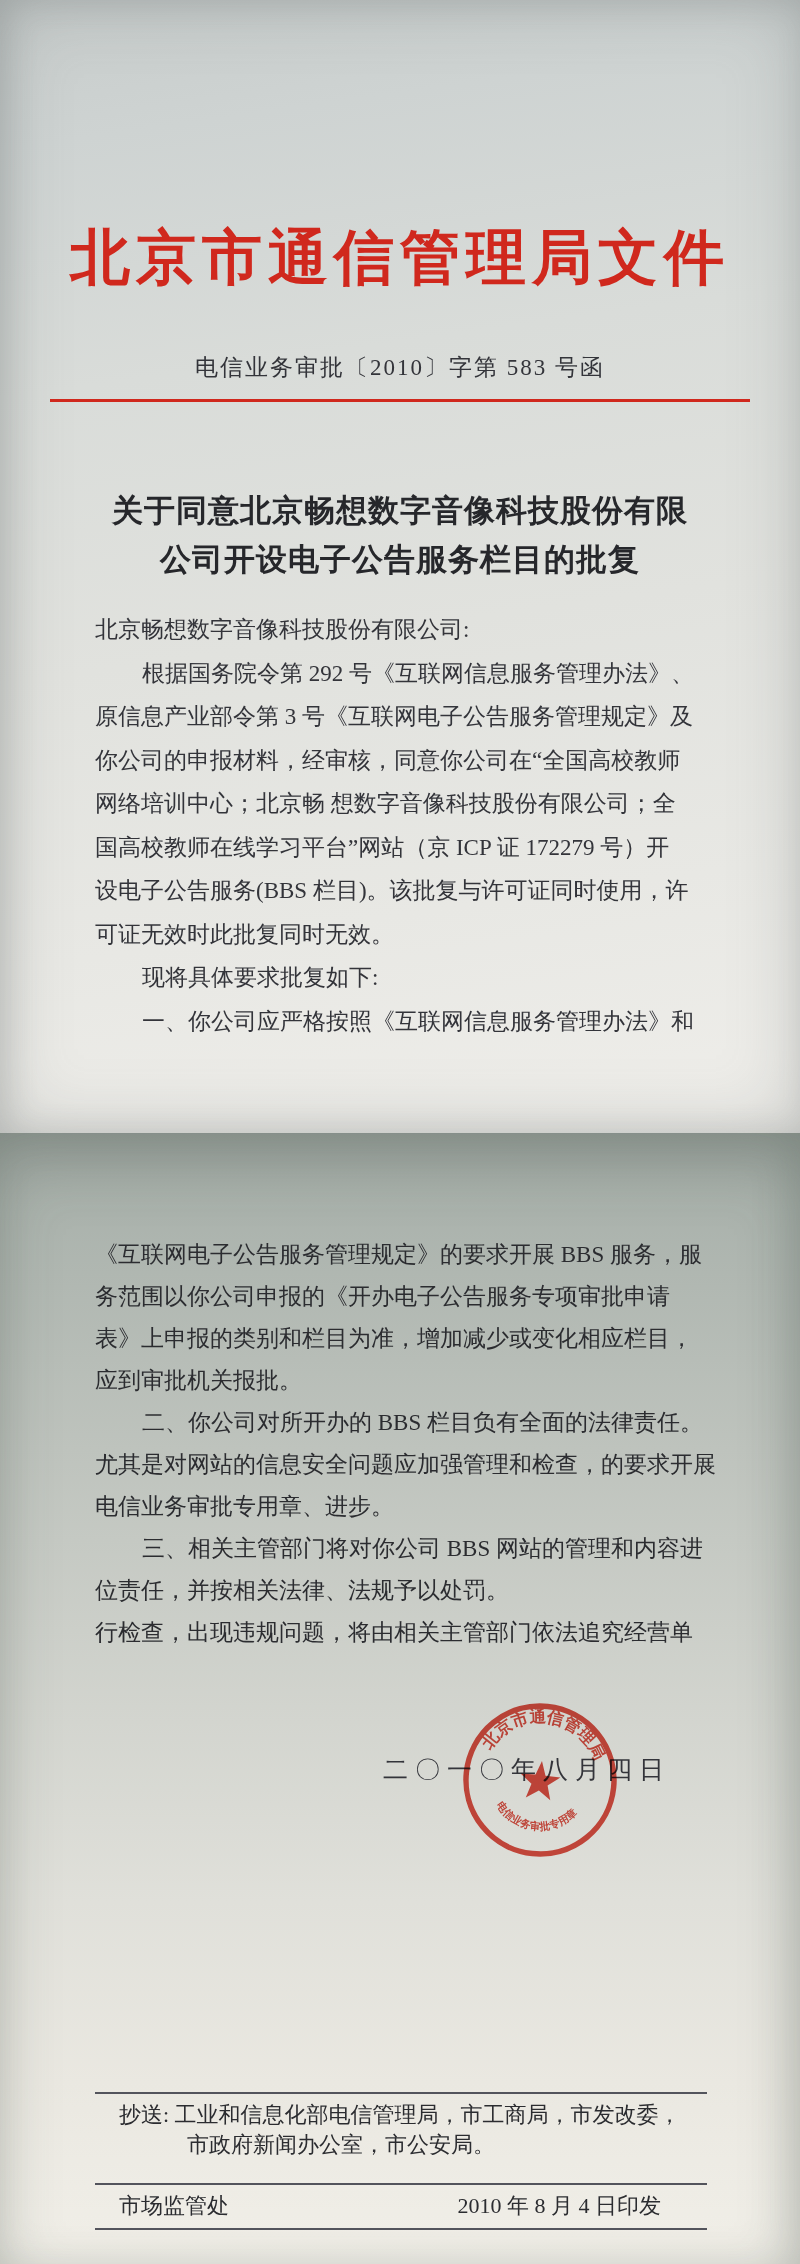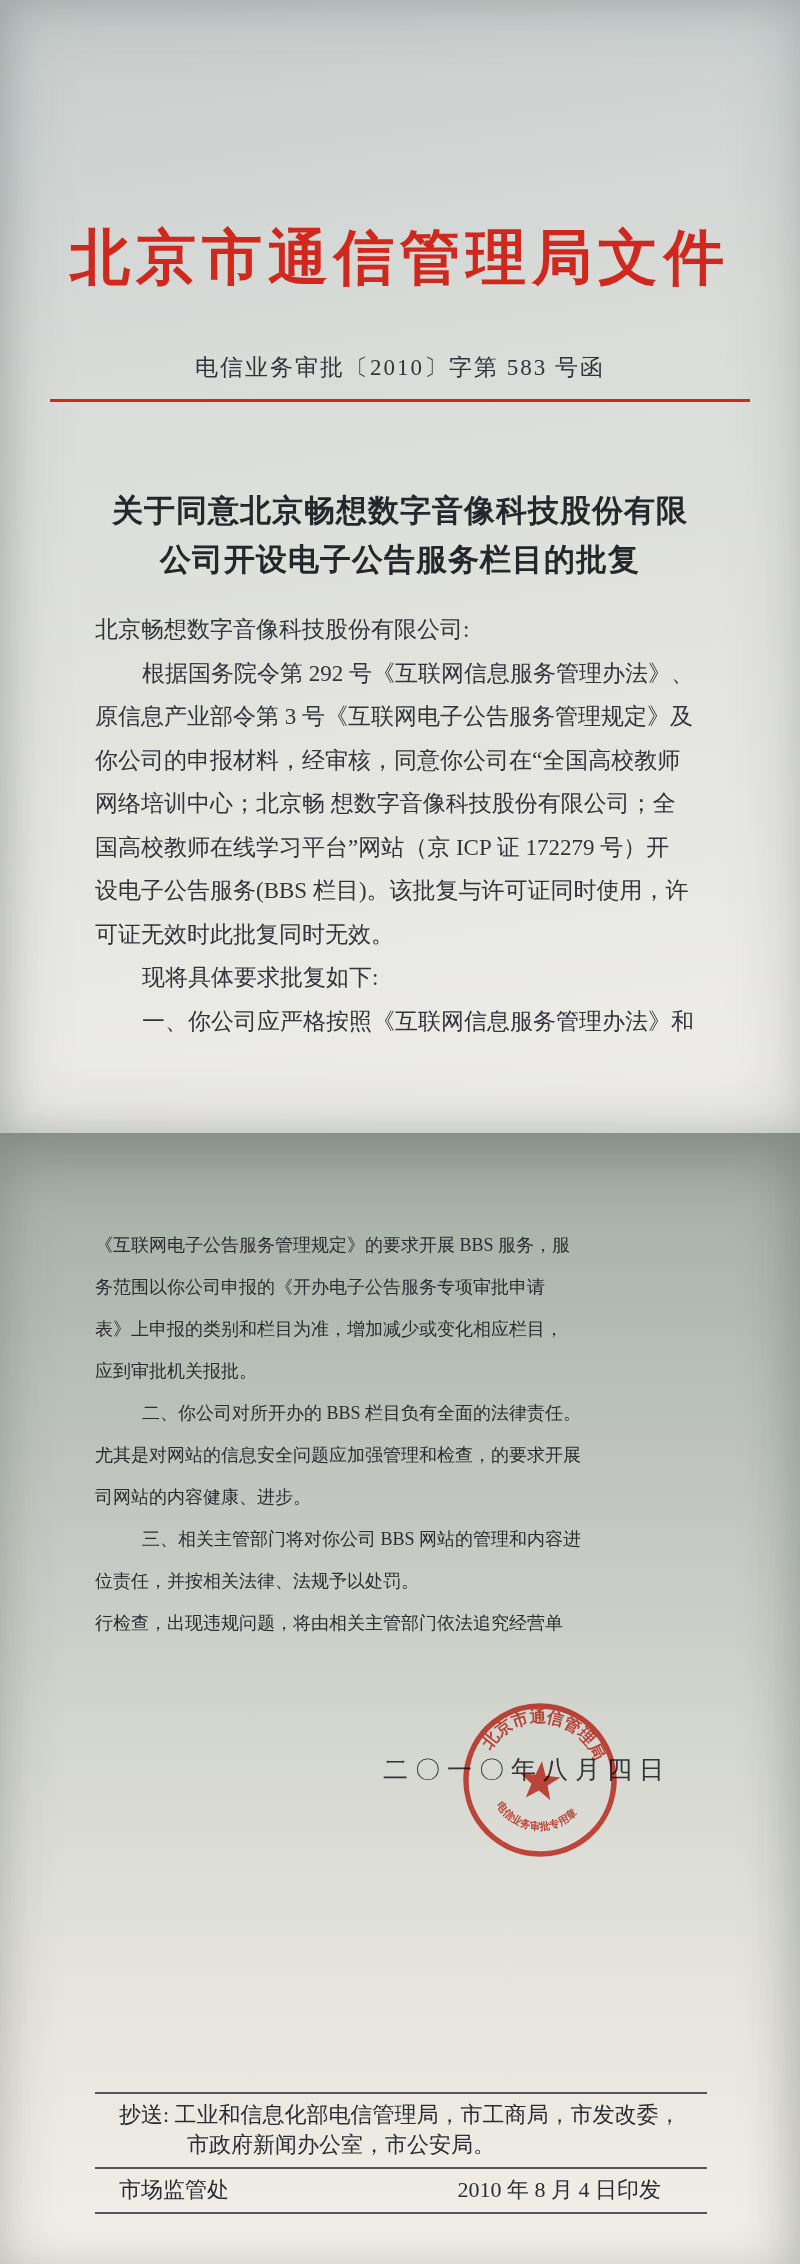--- a/index.html
+++ b/index.html
@@ -37,41 +37,41 @@
     position:absolute;top:608px;left:95px;width:620px;
     font-size:23px;color:#33343a;line-height:43.5px;
   }
   
   .page2{
     top:1133px;height:1131px;
     background:linear-gradient(180deg,#a3aba5 0%,#aab2ac 6%,#b7bdb7 20%,#c5c9c3 36%,#d3d5cf 52%,#e0e0da 68%,#eae8e1 84%,#f1efe8 100%);
     box-shadow:inset 0 30px 60px rgba(60,70,64,.25), inset -10px 0 40px rgba(70,78,72,.15);
   }
   .body2{
-    position:absolute;top:91px;left:95px;width:620px;
-    font-size:18px;color:#2b2c30;line-height:42px;
+    position:absolute;top:101px;left:95px;width:620px;
+    font-size:23px;color:#2b2c30;line-height:42px;
   }
   .bline{white-space:nowrap;}
   .indent{padding-left:47px;}
   .date-line{
     position:absolute;top:620px;left:383px;
     font-size:25px;color:#33343a;letter-spacing:7px;white-space:nowrap;
   }
   .seal{
     position:absolute;top:567px;left:460px;width:160px;height:160px;
     mix-blend-mode:multiply;opacity:.92;transform:rotate(6deg);
   }
   .footer{
     position:absolute;top:959px;left:95px;width:612px;
     font-size:22px;color:#2b2c30;
     border-top:2px solid #53545c;border-bottom:2px solid #53545c;
   }
   .cc-block{
     border-bottom:2px solid #53545c;
-    padding:6px 0 7px 0;line-height:30px;
+    padding:6px 0 23px 0;line-height:30px;
   }
   .cc-l1{padding-left:24px;white-space:nowrap;}
   .cc-l2{padding-left:92px;white-space:nowrap;}
   .issue-row{
     display:flex;justify-content:space-between;align-items:flex-start;
     padding:7px 46px 8px 24px;line-height:28px;
   }
 </style>
 </head>
 <body>
@@ -105,21 +105,21 @@
 
 <div class="page page2">
 
   <div class="body2">
     <div class="bline">《互联网电子公告服务管理规定》的要求开展 BBS 服务，服</div>
     <div class="bline">务范围以你公司申报的《开办电子公告服务专项审批申请</div>
     <div class="bline">表》上申报的类别和栏目为准，增加减少或变化相应栏目，</div>
     <div class="bline">应到审批机关报批。</div>
     <div class="bline indent">二、你公司对所开办的 BBS 栏目负有全面的法律责任。</div>
     <div class="bline">尤其是对网站的信息安全问题应加强管理和检查，的要求开展</div>
-    <div class="bline">司网站的内容健康、进步。</div>
+    <div class="bline">电信业务审批专用章、进步。</div>
     <div class="bline indent">三、相关主管部门将对你公司 BBS 网站的管理和内容进</div>
     <div class="bline">位责任，并按相关法律、法规予以处罚。</div>
     <div class="bline">行检查，出现违规问题，将由相关主管部门依法追究经营单</div>
   </div>
 
   <div class="date-line">二〇一〇年八月四日</div>
 
   <svg class="seal" viewBox="0 0 160 160" xmlns="http://www.w3.org/2000/svg">
     <circle cx="80" cy="80" r="74" fill="none" stroke="#dc4033" stroke-width="5.5"></circle>
     <polygon points="80,61 85,75.1 100,75.5 88.1,84.6 92.3,99 80,90.5 67.7,99 71.9,84.6 60,75.5 75,75.1" fill="#dc4033"></polygon>

